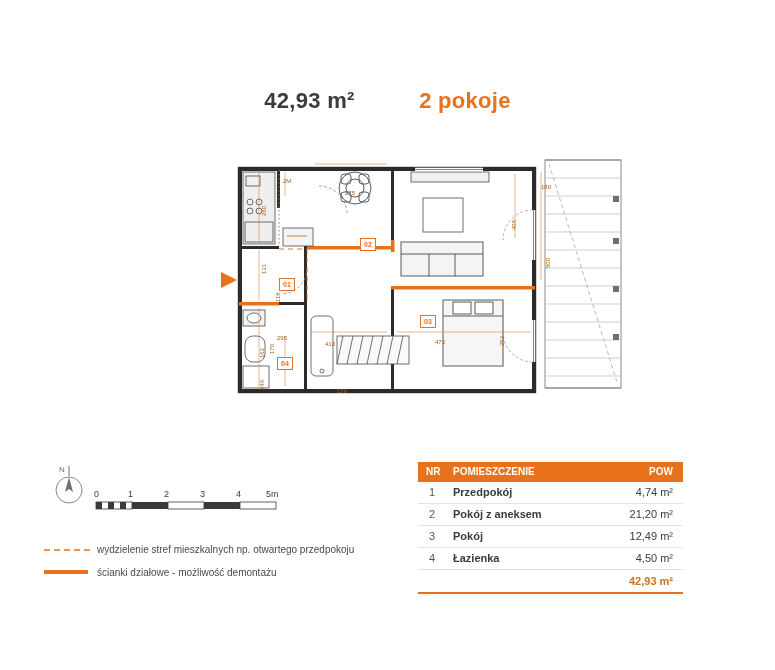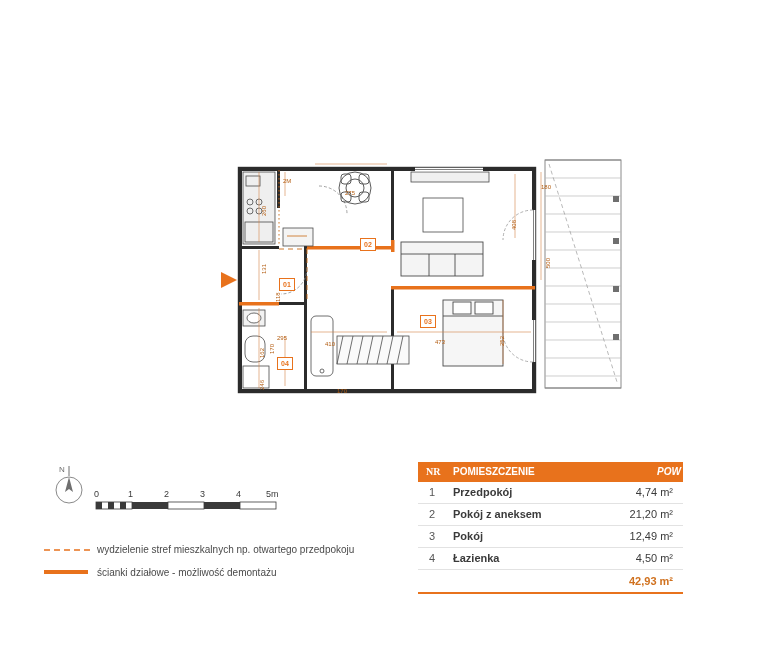--- a/index.html
+++ b/index.html
@@ -107,23 +107,23 @@
   }
   .table-header {
     background: #e8721c;
     color: #ffffff;
     height: 20px;
     line-height: 20px;
     font-size: 10px;
     font-weight: bold;
     position: relative;
   }
-  .th-nr { position: absolute; left: 8px; font-family: Liberation Serif, serif; }
+  .th-nr { position: absolute; left: 8px; }
   .th-name { position: absolute; left: 35px; }
-  .th-pow { position: absolute; right: 2px; font-style: italic; }
+  .th-pow { position: absolute; right: 10px; }
 
   .table-row {
     position: relative;
     height: 21px;
     line-height: 21px;
     border-bottom: 1px solid #e2e2e2;
     color: #3a3a3a;
   }
   .td-nr { position: absolute; left: 11px; color: #555; }
   .td-name { position: absolute; left: 35px; font-weight: bold; }
@@ -157,20 +157,24 @@
     color: #b35c10;
     white-space: nowrap;
   }
   .dim.v { transform: rotate(-90deg); transform-origin: left top; }
 </style>
 </head>
 <body>
 
 <div class="page">
 
+  <div class="header">
+    <span class="area">42,93 m²</span>
+    <span class="rooms">2 pokoje</span>
+  </div>
 
   <div class="plan">
     <svg width="420" height="265" viewBox="0 0 420 265">
 
       <g stroke="#2b2b2b" fill="none">
 
         <rect x="24" y="18" width="296" height="224" stroke-width="2.4" fill="#ffffff"></rect>
 
       </g>
 

